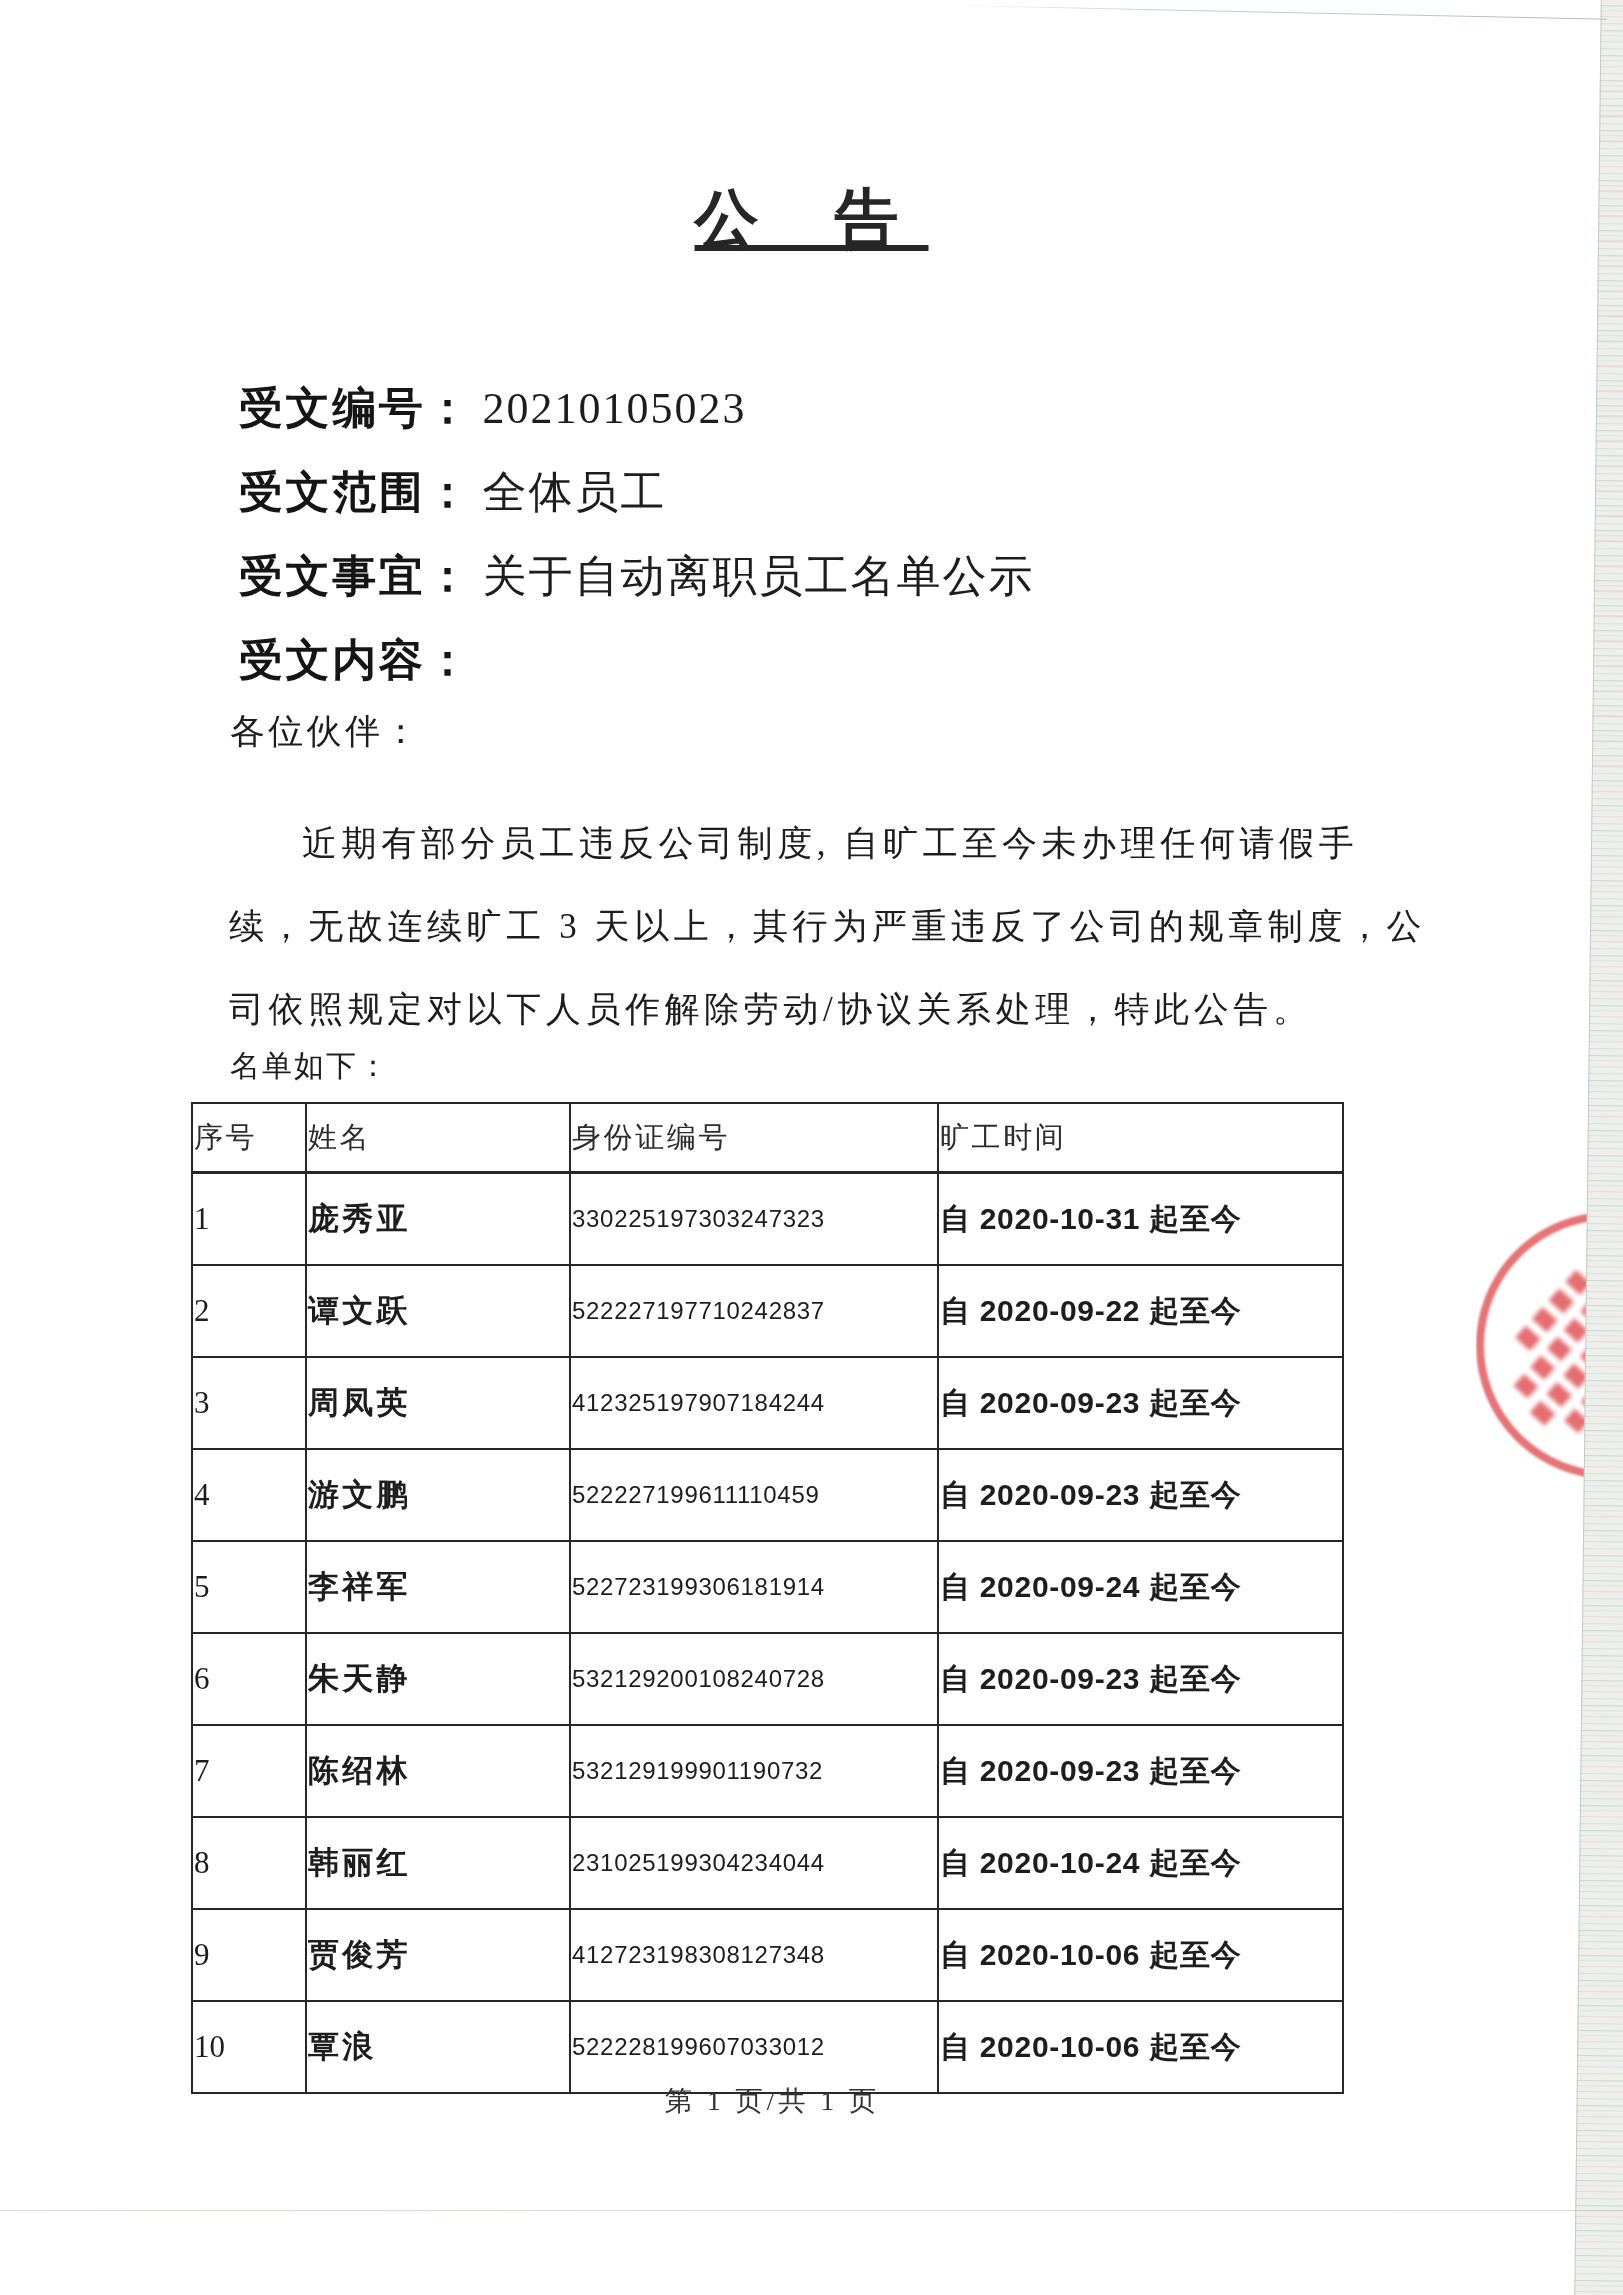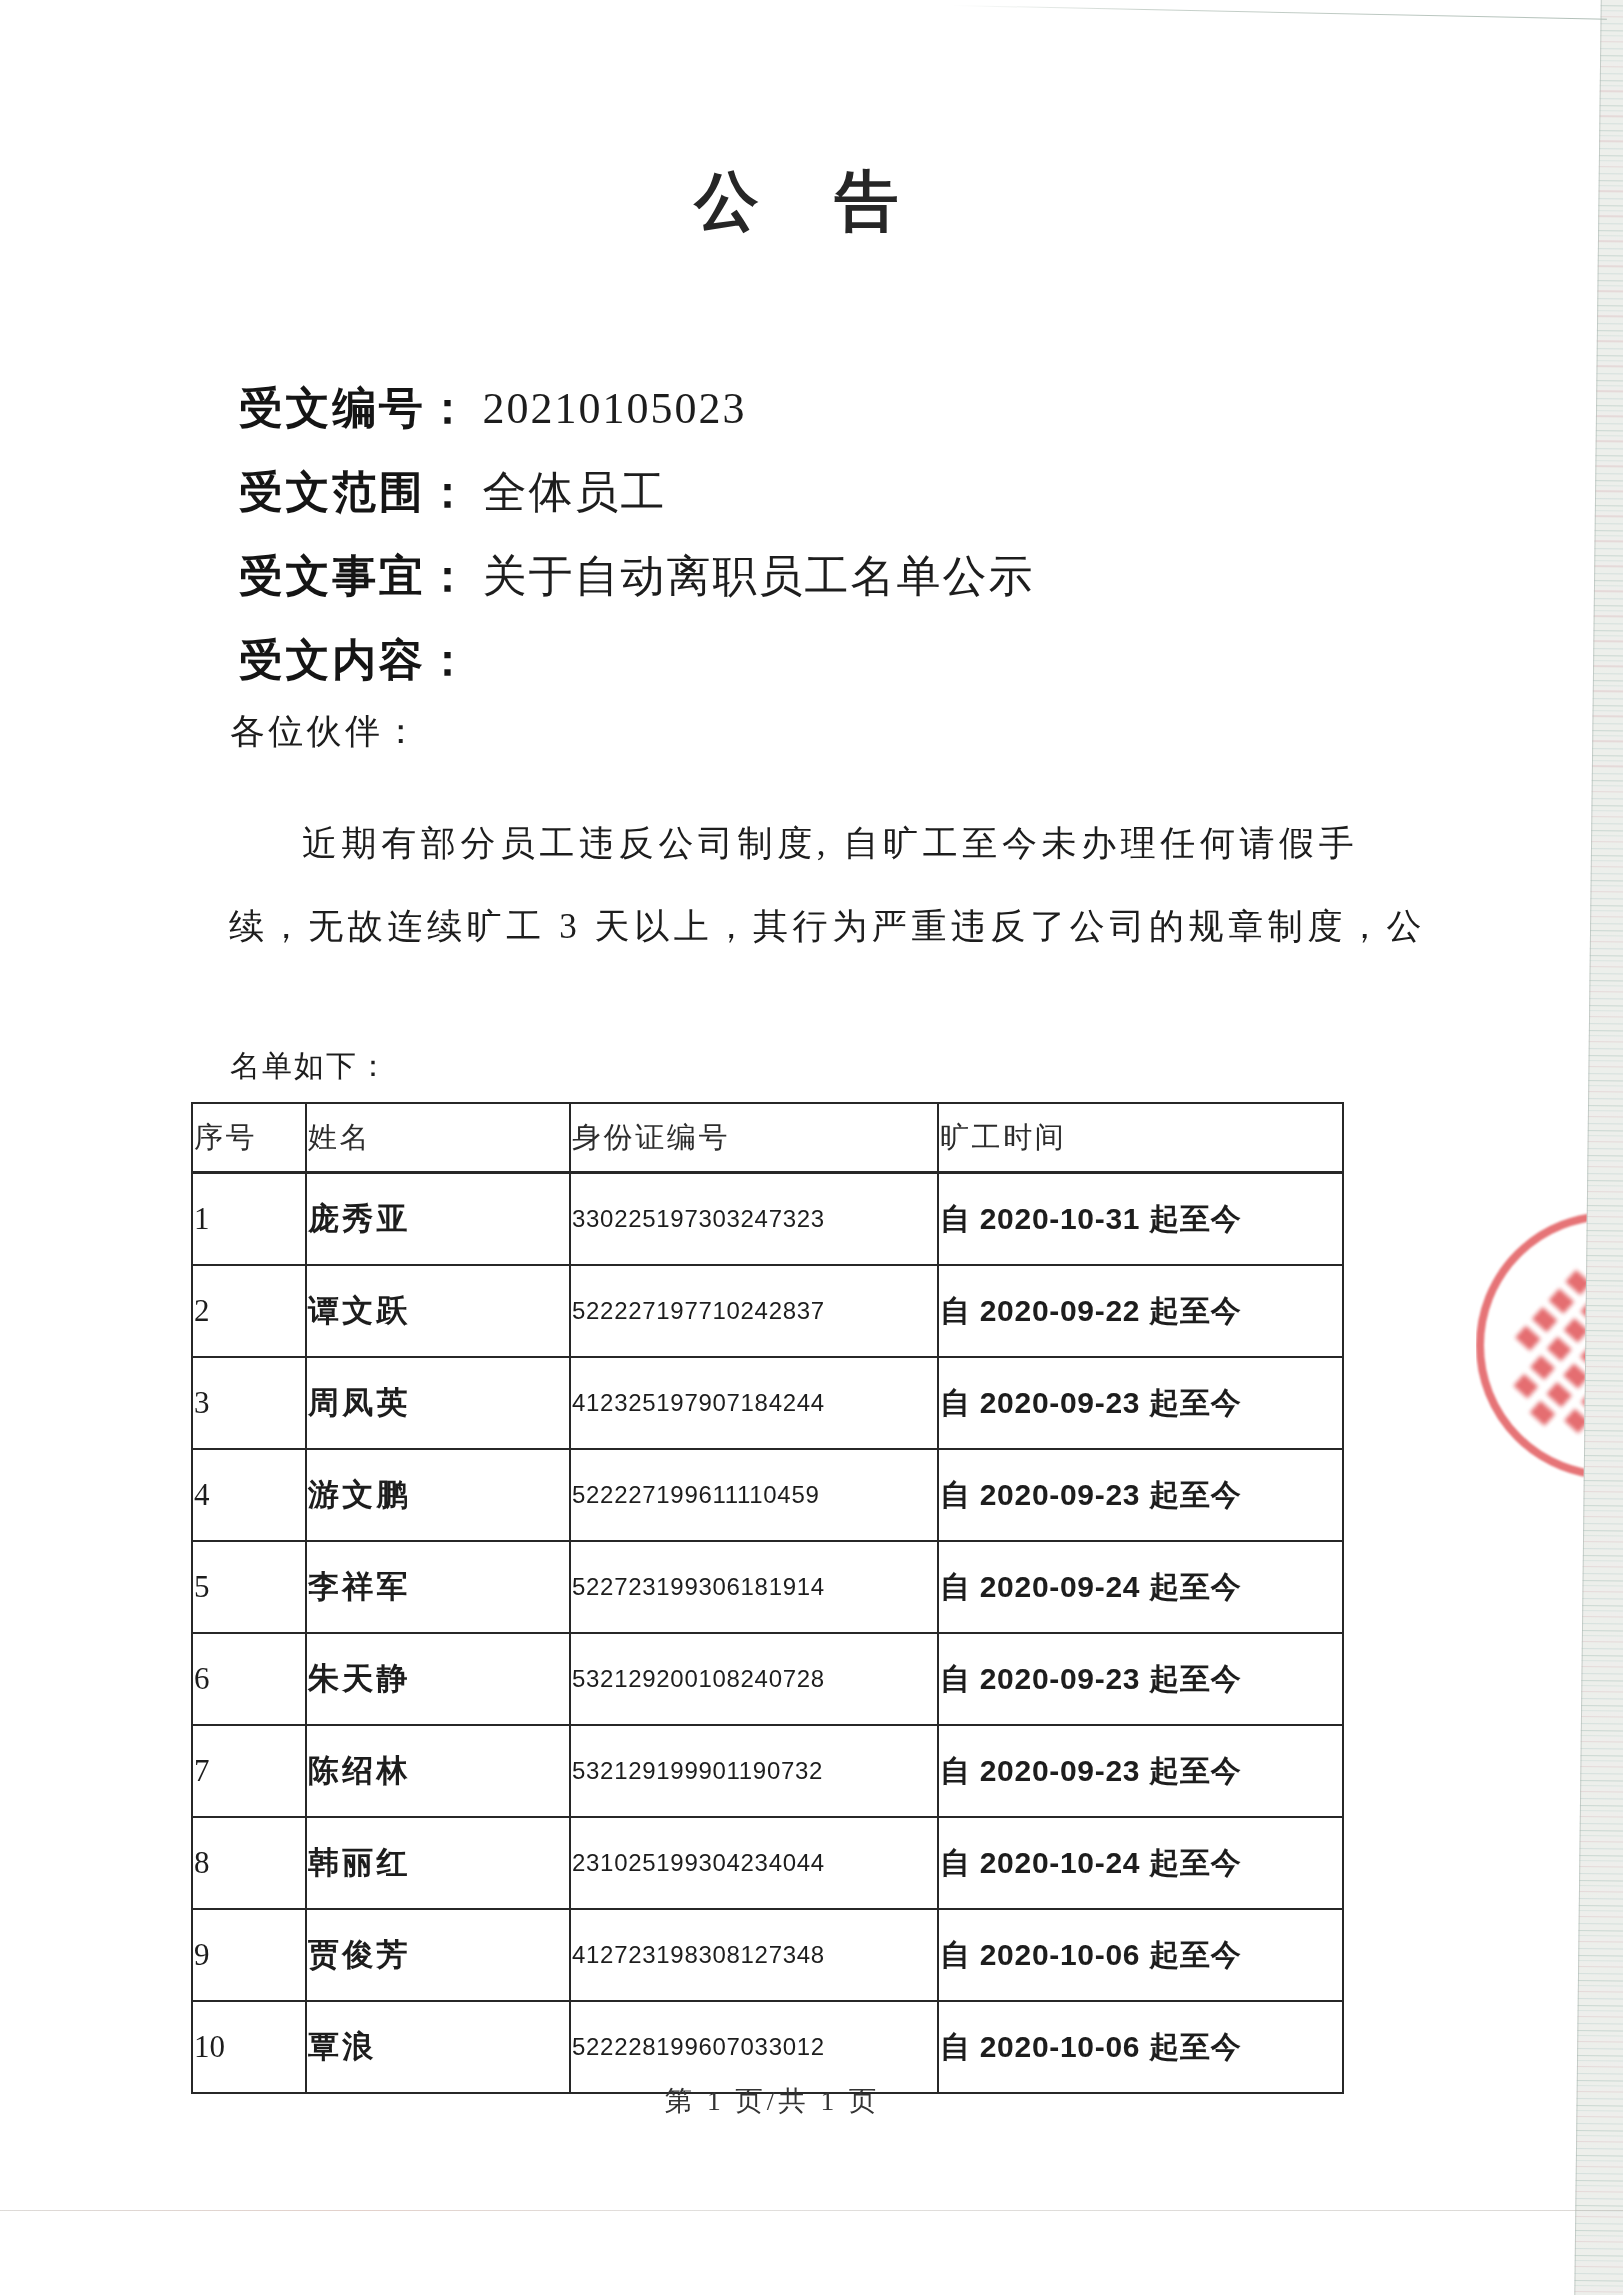--- a/index.html
+++ b/index.html
@@ -2,22 +2,22 @@
 <html style="font-size:10.5px"><head>
 <meta charset="utf-8">
 <title>公告</title>
 <style>
   html,body{margin:0;padding:0;background:#fff;}
   .page{
     position:relative;width:1623px;height:2295px;background:#ffffff;
     overflow:hidden;font-family:"Liberation Serif","DejaVu Serif",serif;color:#1d1d1d;
   }
   .title{
-    position:absolute;top:158px;left:0;width:100%;margin:0;text-align:center;
-    font-size:64px;font-weight:700;letter-spacing:30px;color:#262626;
+    position:absolute;top:176px;left:0;width:100%;margin:0;text-align:center;
+    font-size:64px;font-weight:700;letter-spacing:30px;color:#262626;text-decoration:underline;
   }
   .meta{position:absolute;left:239px;top:389px;}
   .meta-line{height:84px;line-height:39px;font-size:44px;white-space:nowrap;}
   .meta-label{font-weight:900;letter-spacing:2.6px;color:#151515;}
   .meta-value{margin-left:10.5px;letter-spacing:2px;}
   .salutation{position:absolute;left:230px;top:708px;font-size:35px;letter-spacing:3.3px;}
   .paragraph{position:absolute;left:229px;top:825px;width:1178px;font-size:35px;}
   .para-line{line-height:37px;margin-bottom:46px;letter-spacing:4.6px;white-space:nowrap;}
   .para-line.indent{text-indent:73px;}
   .list-intro{position:absolute;left:230px;top:1046px;font-size:30px;letter-spacing:2px;}
@@ -90,20 +90,21 @@
       <div class="meta-line"><span class="meta-label">受文范围：</span><span class="meta-value">全体员工</span></div>
       <div class="meta-line"><span class="meta-label">受文事宜：</span><span class="meta-value">关于自动离职员工名单公示</span></div>
       <div class="meta-line"><span class="meta-label">受文内容：</span><span class="meta-value"></span></div>
     </div>
 
   <div class="salutation">各位伙伴：</div>
 
   <div class="paragraph" id="body-paragraph">
       <div class="para-line indent">近期有部分员工违反公司制度, 自旷工至今未办理任何请假手</div>
       <div class="para-line">续，无故连续旷工 3 天以上，其行为严重违反了公司的规章制度，公</div>
+      <div class="para-line">司依照规定对以下人员作解除劳动/协议关系处理，特此公告。</div>
     </div>
 
   <div class="list-intro">名单如下：</div>
 
   <table class="doc-table" id="absentee-table">
     <colgroup>
       <col style="width:114px">
         <col style="width:264px">
         <col style="width:368px">
         <col style="width:405px">

